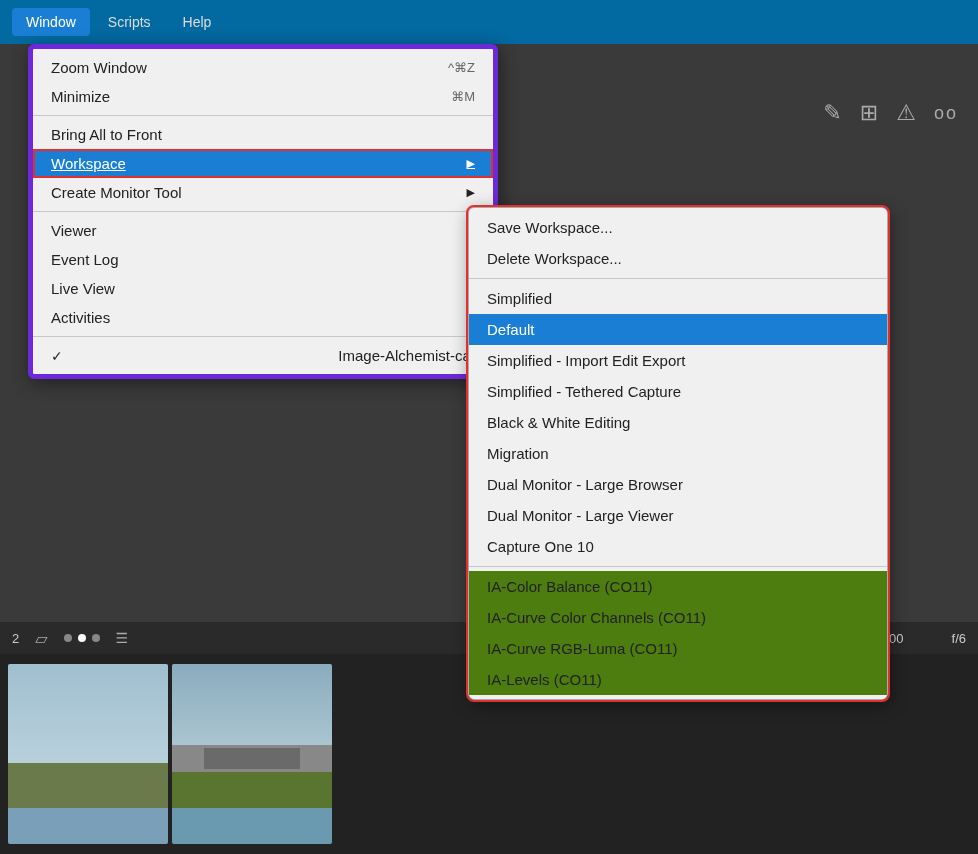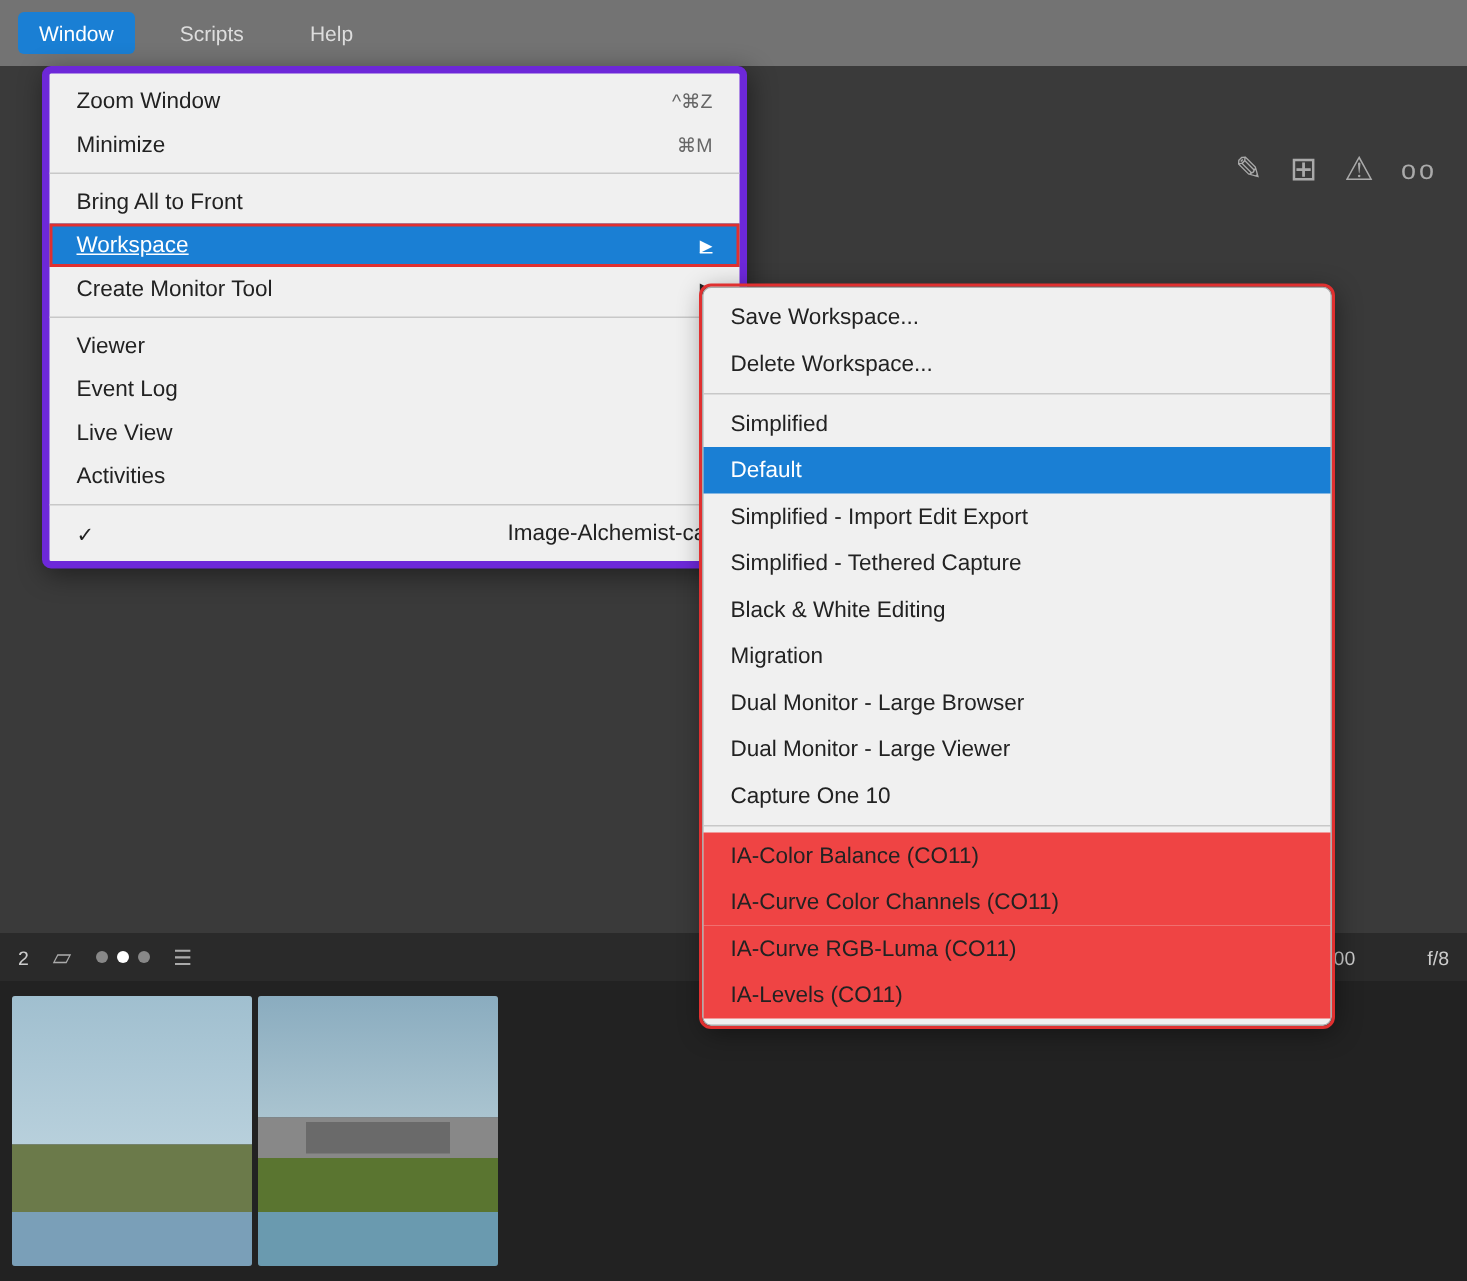--- a/index.html
+++ b/index.html
@@ -17,25 +17,25 @@
       position: absolute;
       top: 0; left: 0; right: 0; bottom: 0;
       background: #3a3a3a;
     }
 
     
     .menubar {
       position: absolute;
       top: 0; left: 0; right: 0;
       height: 44px;
-      background: #737373;
+      background: #0369a1;
       display: flex;
       align-items: center;
       padding: 0 12px;
-      gap: 16px;
+      gap: 4px;
     }
 
     .menubar-item {
       padding: 6px 14px;
       color: #ddd;
       font-size: 14px;
       cursor: pointer;
       border-radius: 4px;
     }
 
@@ -109,21 +109,21 @@
 
     .menu-separator {
       height: 1px;
       background: #c8c8c8;
       margin: 4px 0;
     }
 
     
     .submenu {
       position: absolute;
-      top: 191px;
+      top: 207px;
       left: 468px;
       width: 420px;
       background: #f0f0f0;
       border: 1px solid #aaa;
       border-radius: 6px;
       box-shadow: 2px 4px 18px rgba(0,0,0,0.45);
       padding: 4px 0;
       z-index: 101;
       outline: 2px solid #e03030;
     }
@@ -143,21 +143,21 @@
       color: #fff;
     }
 
     .submenu-separator {
       height: 1px;
       background: #c8c8c8;
       margin: 4px 0;
     }
 
     .submenu-group-bg {
-      background: #ef4444;
+      background: #4d7c0f;
     }
 
     
     .workspace-outline {
       outline: 2px solid #e03030;
       outline-offset: -2px;
     }
 
     
     .photo-strip {
@@ -369,21 +369,21 @@
   <span style="color:#ccc; font-size:13px;">2</span>
   <span style="color:#aaa; font-size:16px;">▱</span>
   <div class="strip-dots">
     <div class="strip-dot"></div>
     <div class="strip-dot active"></div>
     <div class="strip-dot"></div>
   </div>
   <span style="color:#aaa; font-size:14px;">☰</span>
   <span style="flex:1;"></span>
   <span class="strip-bar-text">ISO 200</span>
-  <span class="strip-bar-text">f/8</span>
+  <span class="strip-bar-text">f/6</span>
 </div>
 
 <div class="photo-strip">
   <div class="photo-thumb">
     <div class="sky" style="background: linear-gradient(180deg,#a0bfcf 0%,#b8d0dc 100%);"></div>
     <div class="land" style="background: #6b7a4a;"></div>
     <div class="water" style="background: #7a9fb8;"></div>
   </div>
   <div class="photo-thumb">
     <div class="sky" style="background: linear-gradient(180deg,#8aacbf 0%,#aac4d0 100%); height:45%;"></div>

